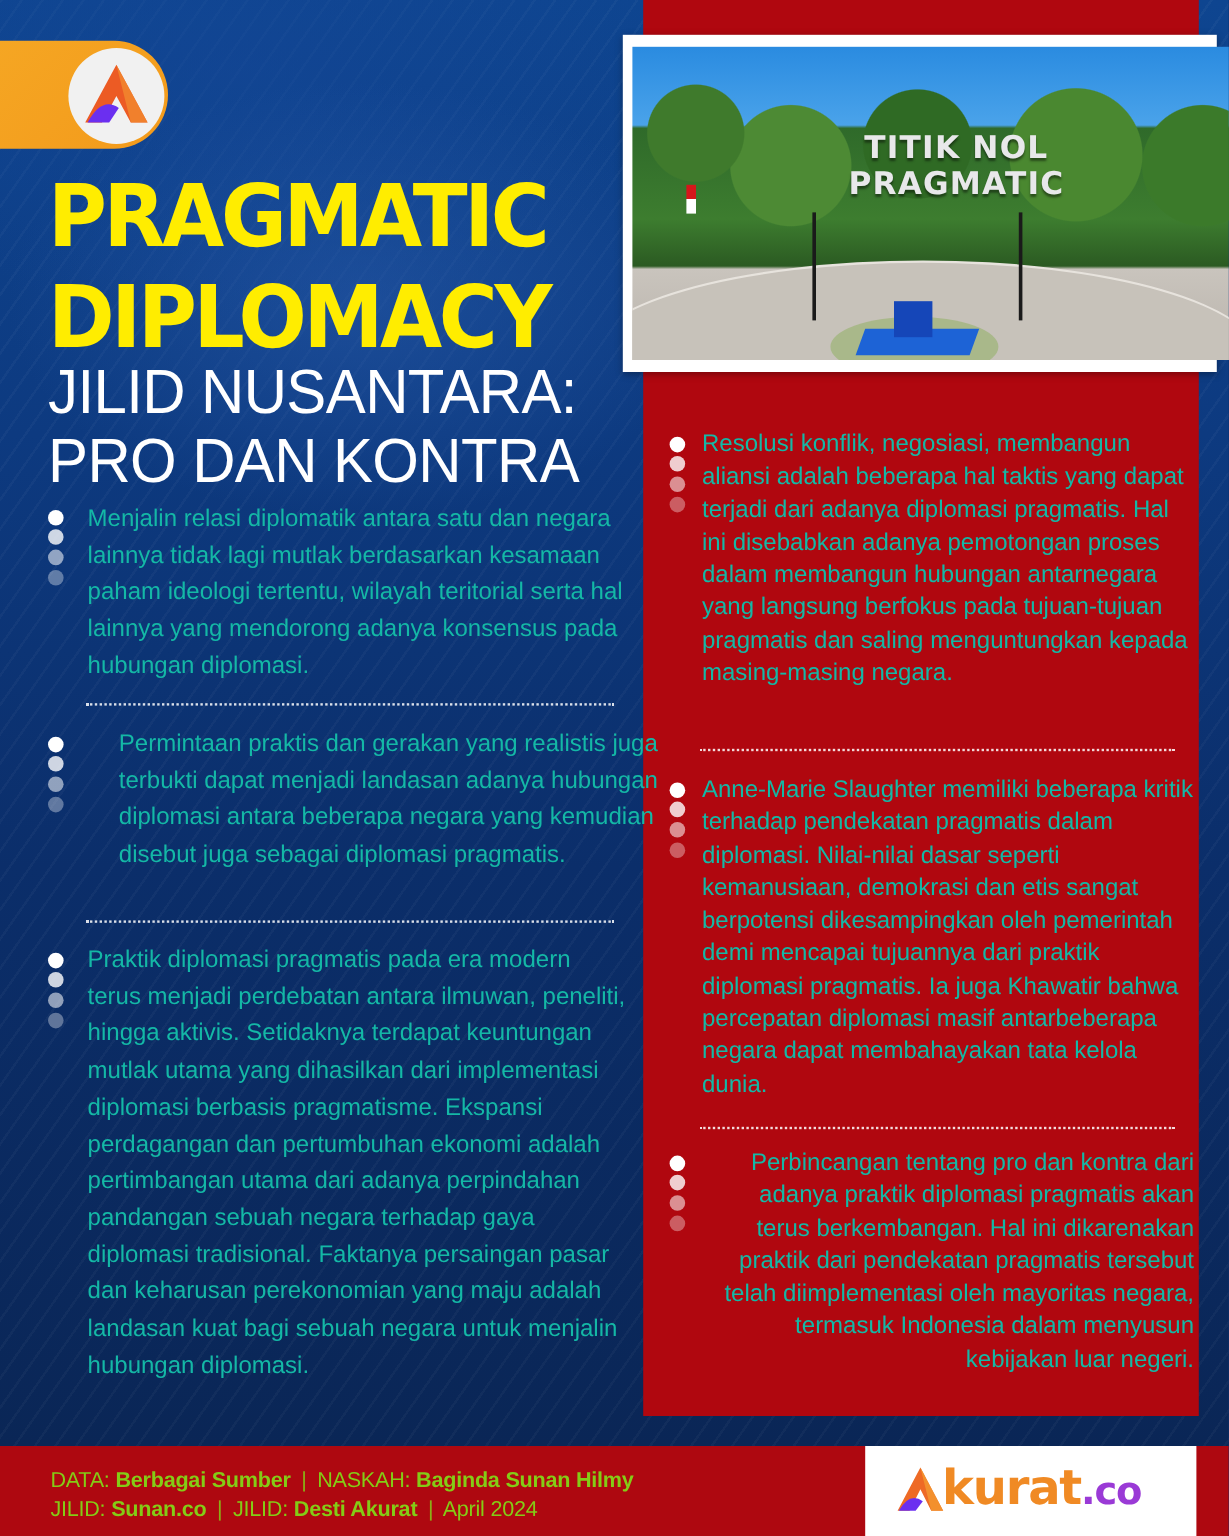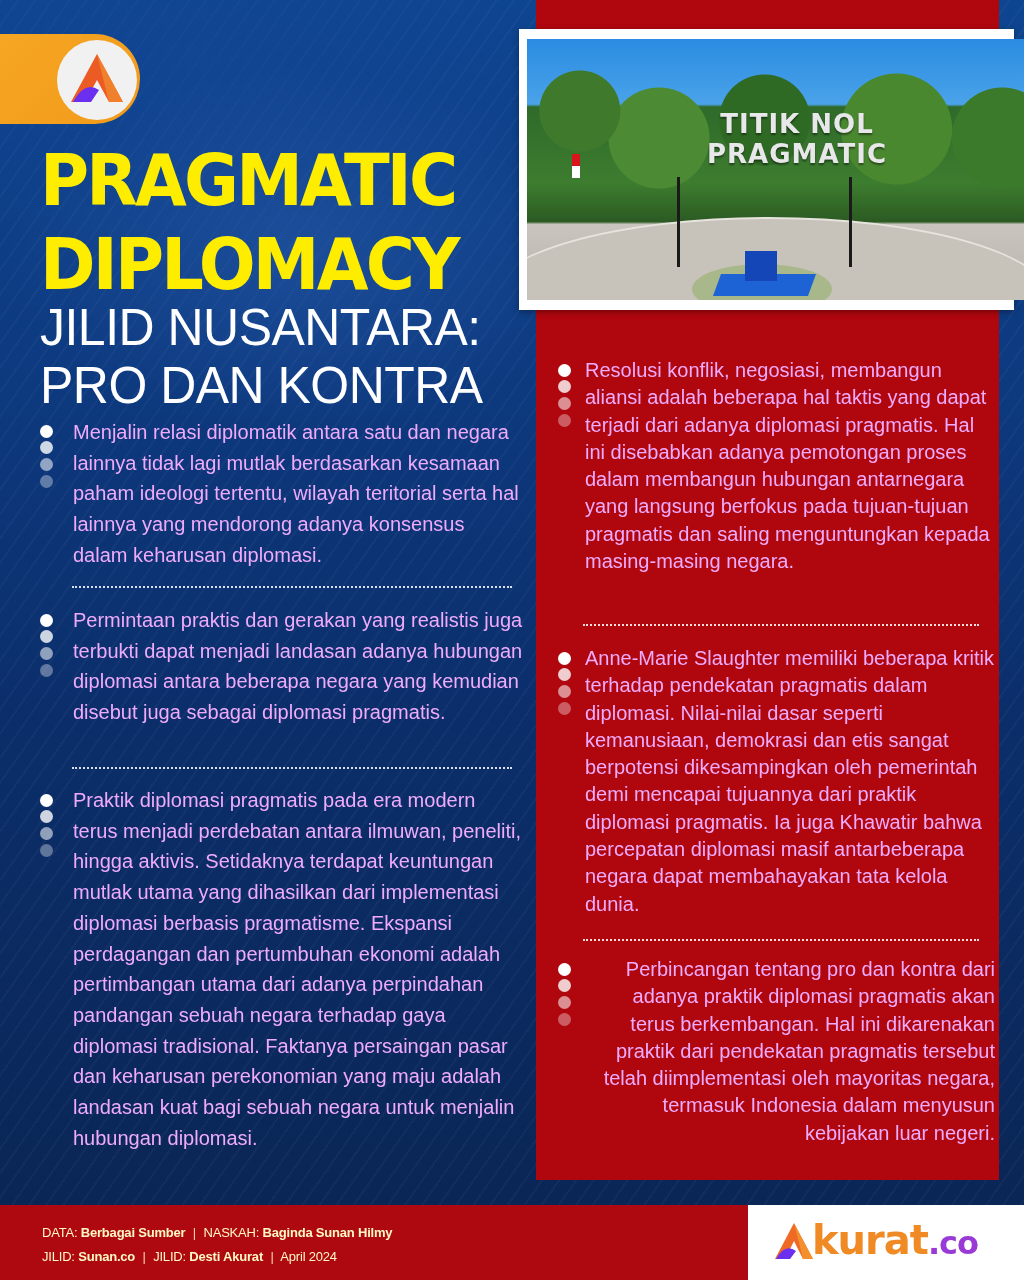--- a/index.html
+++ b/index.html
@@ -85,39 +85,39 @@
   .photo .flag { position:absolute; left:45px; top:115px; width:8px; height:24px;
     background:linear-gradient(180deg,#d6161b 50%,#ffffff 50%); }
   .item { position:absolute; }
   .dots { position:absolute; left:0; top:0; width:14px; }
   .dot { position:absolute; left:0; width:13px; height:13px; border-radius:50%; }
   .dot.d1 { top:0; background:#ffffff; }
   .dot.d2 { top:16px; background:rgba(255,255,255,0.8); }
   .dot.d3 { top:33px; background:rgba(255,255,255,0.55); }
   .dot.d4 { top:50px; background:rgba(255,255,255,0.35); }
   .item-text {
-    position:absolute; color:#f0abfc; font-size:20px; line-height:30.7px;
+    position:absolute; color:#14b8a6; font-size:20px; line-height:30.7px;
     font-family:"Liberation Sans", sans-serif;
   }
   .left .item-text { left:33px; width:450px; }
   .right .item-text { left:27px; width:410px; line-height:27.3px; font-size:20px; }
   .divider {
     position:absolute; height:0; border-top:2px dotted rgba(255,255,255,0.85);
   }
   .footer {
     position:absolute; left:0; top:1205px; width:1024px; height:75px; background:#ae0810;
   }
   .credits {
-    position:absolute; left:42px; top:16px; color:#fef9c3; font-size:13px; line-height:24px;
+    position:absolute; left:42px; top:16px; color:#84cc16; font-size:18px; line-height:24px;
     font-family:"Liberation Sans", sans-serif; letter-spacing:-0.2px;
   }
   .credits b { font-weight:bold; }
   .credits .sep { opacity:0.85; padding:0 4px; }
   .logo-box {
-    position:absolute; left:748px; top:0; width:276px; height:75px; background:#ffffff;text-decoration:underline;
+    position:absolute; left:721px; top:0; width:276px; height:75px; background:#ffffff;text-decoration:underline;
   }
   .logo-mark { position:absolute; left:26px; top:16px; }
   .logo-text {
     position:absolute; left:64px; top:10px; font-family:"DejaVu Sans", sans-serif;
     font-weight:bold; font-size:40px; line-height:50px; letter-spacing:-1px;
     color:#f08a24;
   }
   .logo-suffix { color:#9a3ad6; font-size:32px; }
 </style>
 </head>
@@ -163,32 +163,32 @@
 </div>
 
 <div class="left">
   <div class="item" style="left:40px; top:425px;">
     <div class="dots">
       <div class="dot d1"></div>
         <div class="dot d2"></div>
         <div class="dot d3"></div>
         <div class="dot d4"></div>
     </div>
-    <div class="item-text" style="top:-8px;">Menjalin relasi diplomatik antara satu dan negara lainnya tidak lagi mutlak berdasarkan kesamaan paham ideologi tertentu, wilayah teritorial serta hal lainnya yang mendorong adanya konsensus dalam keharusan diplomasi.</div>
+    <div class="item-text" style="top:-8px;">Menjalin relasi diplomatik antara satu dan negara lainnya tidak lagi mutlak berdasarkan kesamaan paham ideologi tertentu, wilayah teritorial serta hal lainnya yang mendorong adanya konsensus pada hubungan diplomasi.</div>
   </div>
   <div class="divider" style="left:72px; top:586px; width:440px;"></div>
 
   <div class="item" style="left:40px; top:614px;">
     <div class="dots">
       <div class="dot d1"></div>
         <div class="dot d2"></div>
         <div class="dot d3"></div>
         <div class="dot d4"></div>
     </div>
-    <div class="item-text" style="top:-9px;">Permintaan praktis dan gerakan yang realistis juga terbukti dapat menjadi landasan adanya hubungan diplomasi antara beberapa negara yang kemudian disebut juga sebagai diplomasi pragmatis.</div>
+    <div class="item-text" style="top:-9px;margin-left:26px;">Permintaan praktis dan gerakan yang realistis juga terbukti dapat menjadi landasan adanya hubungan diplomasi antara beberapa negara yang kemudian disebut juga sebagai diplomasi pragmatis.</div>
   </div>
   <div class="divider" style="left:72px; top:767px; width:440px;"></div>
 
   <div class="item" style="left:40px; top:794px;">
     <div class="dots">
       <div class="dot d1"></div>
         <div class="dot d2"></div>
         <div class="dot d3"></div>
         <div class="dot d4"></div>
     </div>

